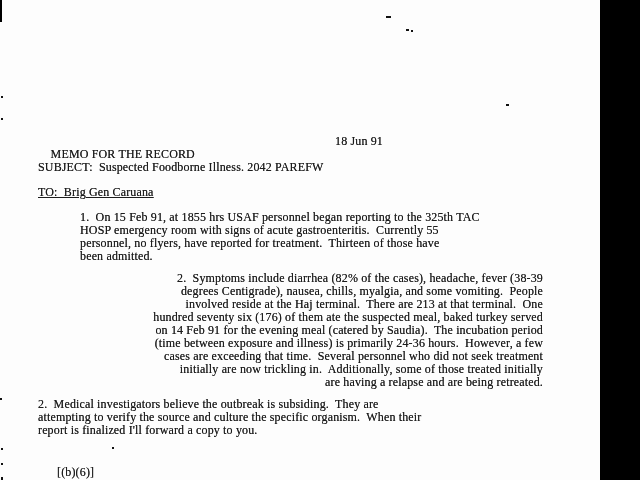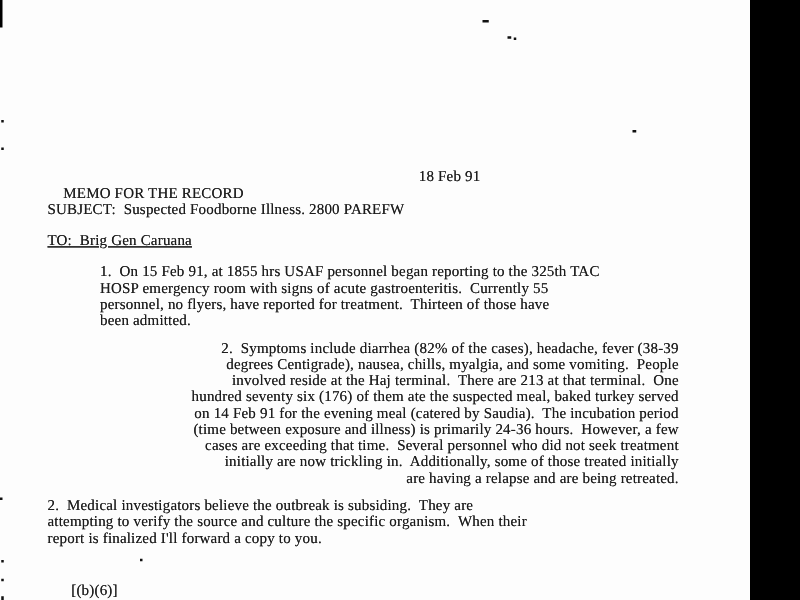--- a/index.html
+++ b/index.html
@@ -55,24 +55,24 @@
   <div class="speck" style="left:1px; top:96px; width:2px; height:2px;"></div>
   <div class="speck" style="left:1px; top:118px; width:2px; height:2px;"></div>
   <div class="speck" style="left:0px; top:398px; width:2px; height:2px;"></div>
   <div class="speck" style="left:1px; top:448px; width:2px; height:2px;"></div>
   <div class="speck" style="left:1px; top:463px; width:2px; height:2px;"></div>
   <div class="speck" style="left:1px; top:477px; width:2px; height:3px;"></div>
   <div class="speck" style="left:112px; top:447px; width:2px; height:2px;"></div>
 
   <div class="txt header-row">
     <span>MEMO FOR THE RECORD</span>
-    <span class="date">18 Feb 91</span>
+    <span class="date">18 Jun 91</span>
   </div>
 
-  <div class="txt subject">SUBJECT:  Suspected Foodborne Illness. 2800 PAREFW</div>
+  <div class="txt subject">SUBJECT:  Suspected Foodborne Illness. 2042 PAREFW</div>
 
   <div class="txt to">TO:  Brig Gen Caruana</div>
 
   <div class="txt p1">1.  On 15 Feb 91, at 1855 hrs USAF personnel began reporting to the 325th TAC
 HOSP emergency room with signs of acute gastroenteritis.  Currently 55
 personnel, no flyers, have reported for treatment.  Thirteen of those have
 been admitted.</div>
 
   <div class="txt p2">2.  Symptoms include diarrhea (82% of the cases), headache, fever (38-39
 degrees Centigrade), nausea, chills, myalgia, and some vomiting.  People

